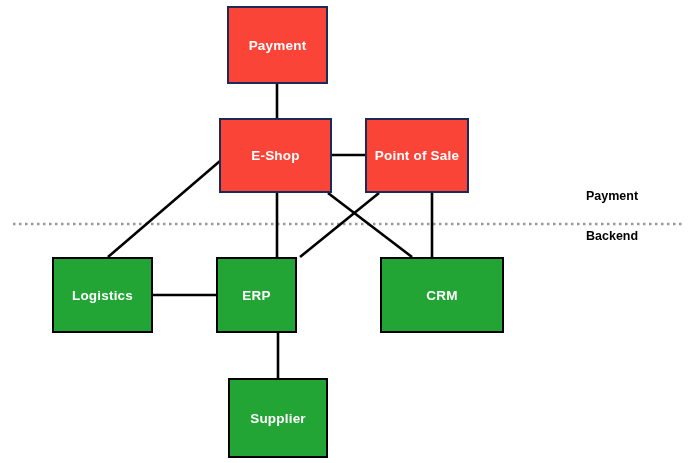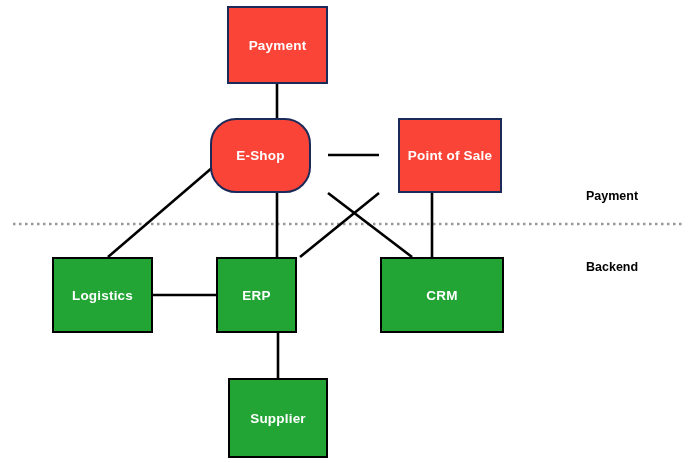--- a/index.html
+++ b/index.html
@@ -70,37 +70,37 @@
       <line x1="379" y1="193" x2="300" y2="257" stroke="#000000" stroke-width="2.6"></line>
       <line x1="432" y1="193" x2="432" y2="257" stroke="#000000" stroke-width="2.6"></line>
       <line x1="153" y1="295" x2="228" y2="295" stroke="#000000" stroke-width="2.6"></line>
       <line x1="278" y1="333" x2="278" y2="378" stroke="#000000" stroke-width="2.6"></line>
     </svg>
 
   <div id="node-layer">
       <div class="node node-frontend" style="left: 227px; top: 6px; width: 101px; height: 78px;">
         <span>Payment</span>
       </div>
-      <div class="node node-frontend" style="left: 210px; top: 118px; width: 101px; height: 75px; border-radius: 26px;">
+      <div class="node node-frontend" style="left: 219px; top: 118px; width: 113px; height: 75px;">
         <span>E-Shop</span>
       </div>
-      <div class="node node-frontend" style="left: 398px; top: 118px; width: 104px; height: 75px;">
+      <div class="node node-frontend" style="left: 365px; top: 118px; width: 104px; height: 75px;">
         <span>Point of Sale</span>
       </div>
       <div class="node node-backend" style="left: 52px; top: 257px; width: 101px; height: 76px;">
         <span>Logistics</span>
       </div>
       <div class="node node-backend" style="left: 216px; top: 257px; width: 81px; height: 76px;">
         <span>ERP</span>
       </div>
       <div class="node node-backend" style="left: 380px; top: 257px; width: 124px; height: 76px;">
         <span>CRM</span>
       </div>
       <div class="node node-backend" style="left: 228px; top: 378px; width: 100px; height: 80px;">
         <span>Supplier</span>
       </div>
     </div>
   <div id="zone-layer">
       <div class="zone-label" style="left: 586px; top: 189px;">Payment</div>
-      <div class="zone-label" style="left: 586px; top: 260px;">Backend</div>
+      <div class="zone-label" style="left: 586px; top: 229px;">Backend</div>
     </div>
 
 </div>
 
 </body></html>

